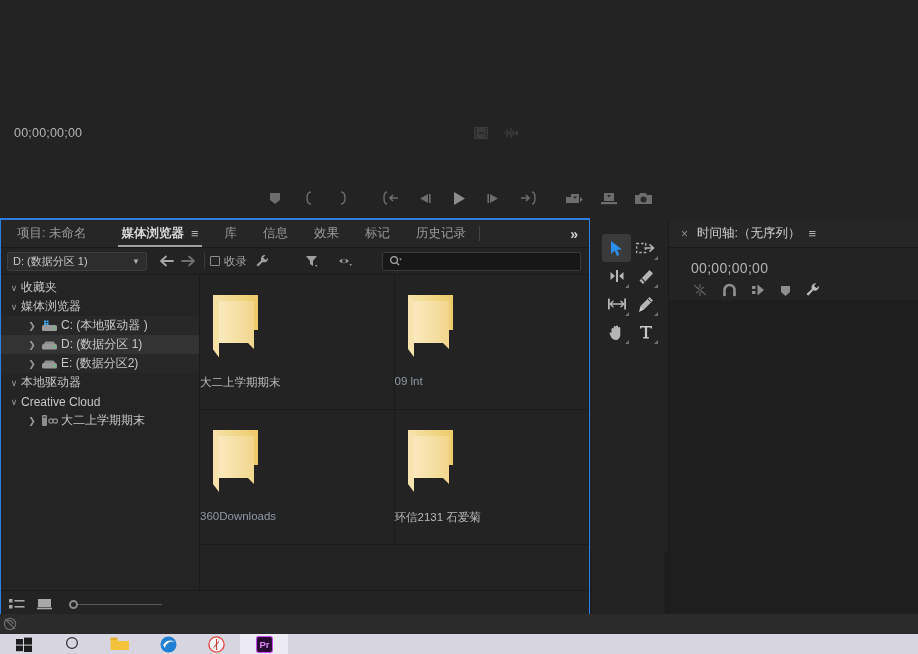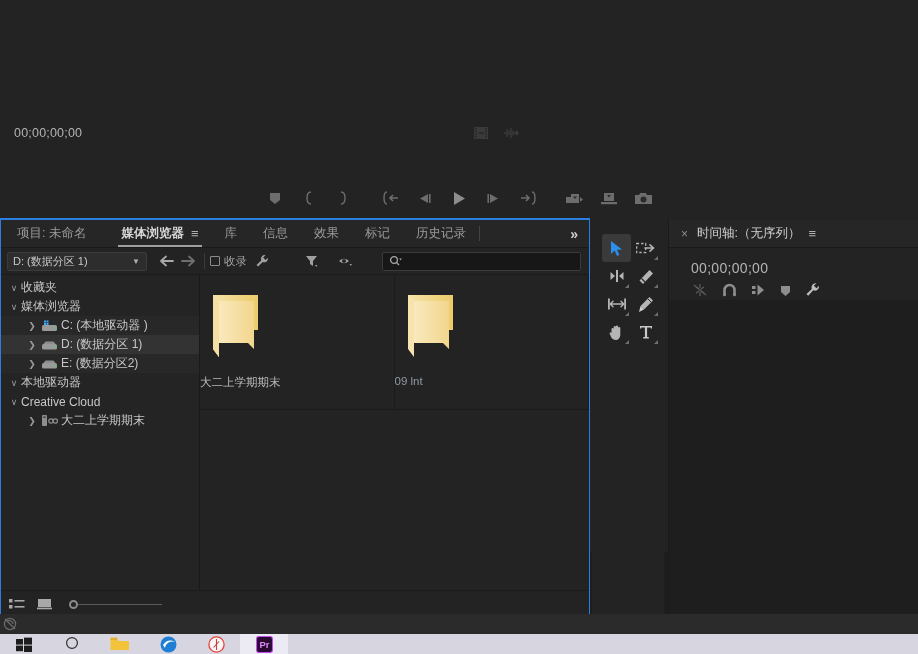--- a/index.html
+++ b/index.html
@@ -441,21 +441,43 @@
               <svg width="68" height="78" viewBox="0 0 68 78">
                 <path d="M13 8 H58 V56 H13 Z" fill="url(#fg1)"></path>
                 <path d="M48 43 H58 V56 H48 Z" fill="#232323"></path>
                 <path d="M19 14 H54 V62 L48 56 H19 Z" fill="url(#fg2)"></path>
                 <path d="M13 8 L19 14 V70 L13 62 Z" fill="#f7e3ae"></path>
               </svg>
             </span>
             <span class="fname">09 lnt</span>
           </div>
 
-
+          <div class="cell named-blue">
+            <span>
+              <svg width="68" height="78" viewBox="0 0 68 78">
+                <path d="M13 8 H58 V56 H13 Z" fill="url(#fg1)"></path>
+                <path d="M48 43 H58 V56 H48 Z" fill="#232323"></path>
+                <path d="M19 14 H54 V62 L48 56 H19 Z" fill="url(#fg2)"></path>
+                <path d="M13 8 L19 14 V70 L13 62 Z" fill="#f7e3ae"></path>
+              </svg>
+            </span>
+            <span class="fname">360Downloads</span>
+          </div>
+
+          <div class="cell">
+            <span>
+              <svg width="68" height="78" viewBox="0 0 68 78">
+                <path d="M13 8 H58 V56 H13 Z" fill="url(#fg1)"></path>
+                <path d="M48 43 H58 V56 H48 Z" fill="#232323"></path>
+                <path d="M19 14 H54 V62 L48 56 H19 Z" fill="url(#fg2)"></path>
+                <path d="M13 8 L19 14 V70 L13 62 Z" fill="#f7e3ae"></path>
+              </svg>
+            </span>
+            <span class="fname">环信2131 石爱菊</span>
+          </div>
 
         </div>
       </div>
     </div>
 
     <div class="mb-foot">
       <span>
         <svg width="16" height="12" viewBox="0 0 16 12">
             <rect x="0" y="1" width="3.5" height="3.5" fill="#a8a8a8"></rect>
             <rect x="0" y="7" width="3.5" height="3.5" fill="#a8a8a8"></rect>

